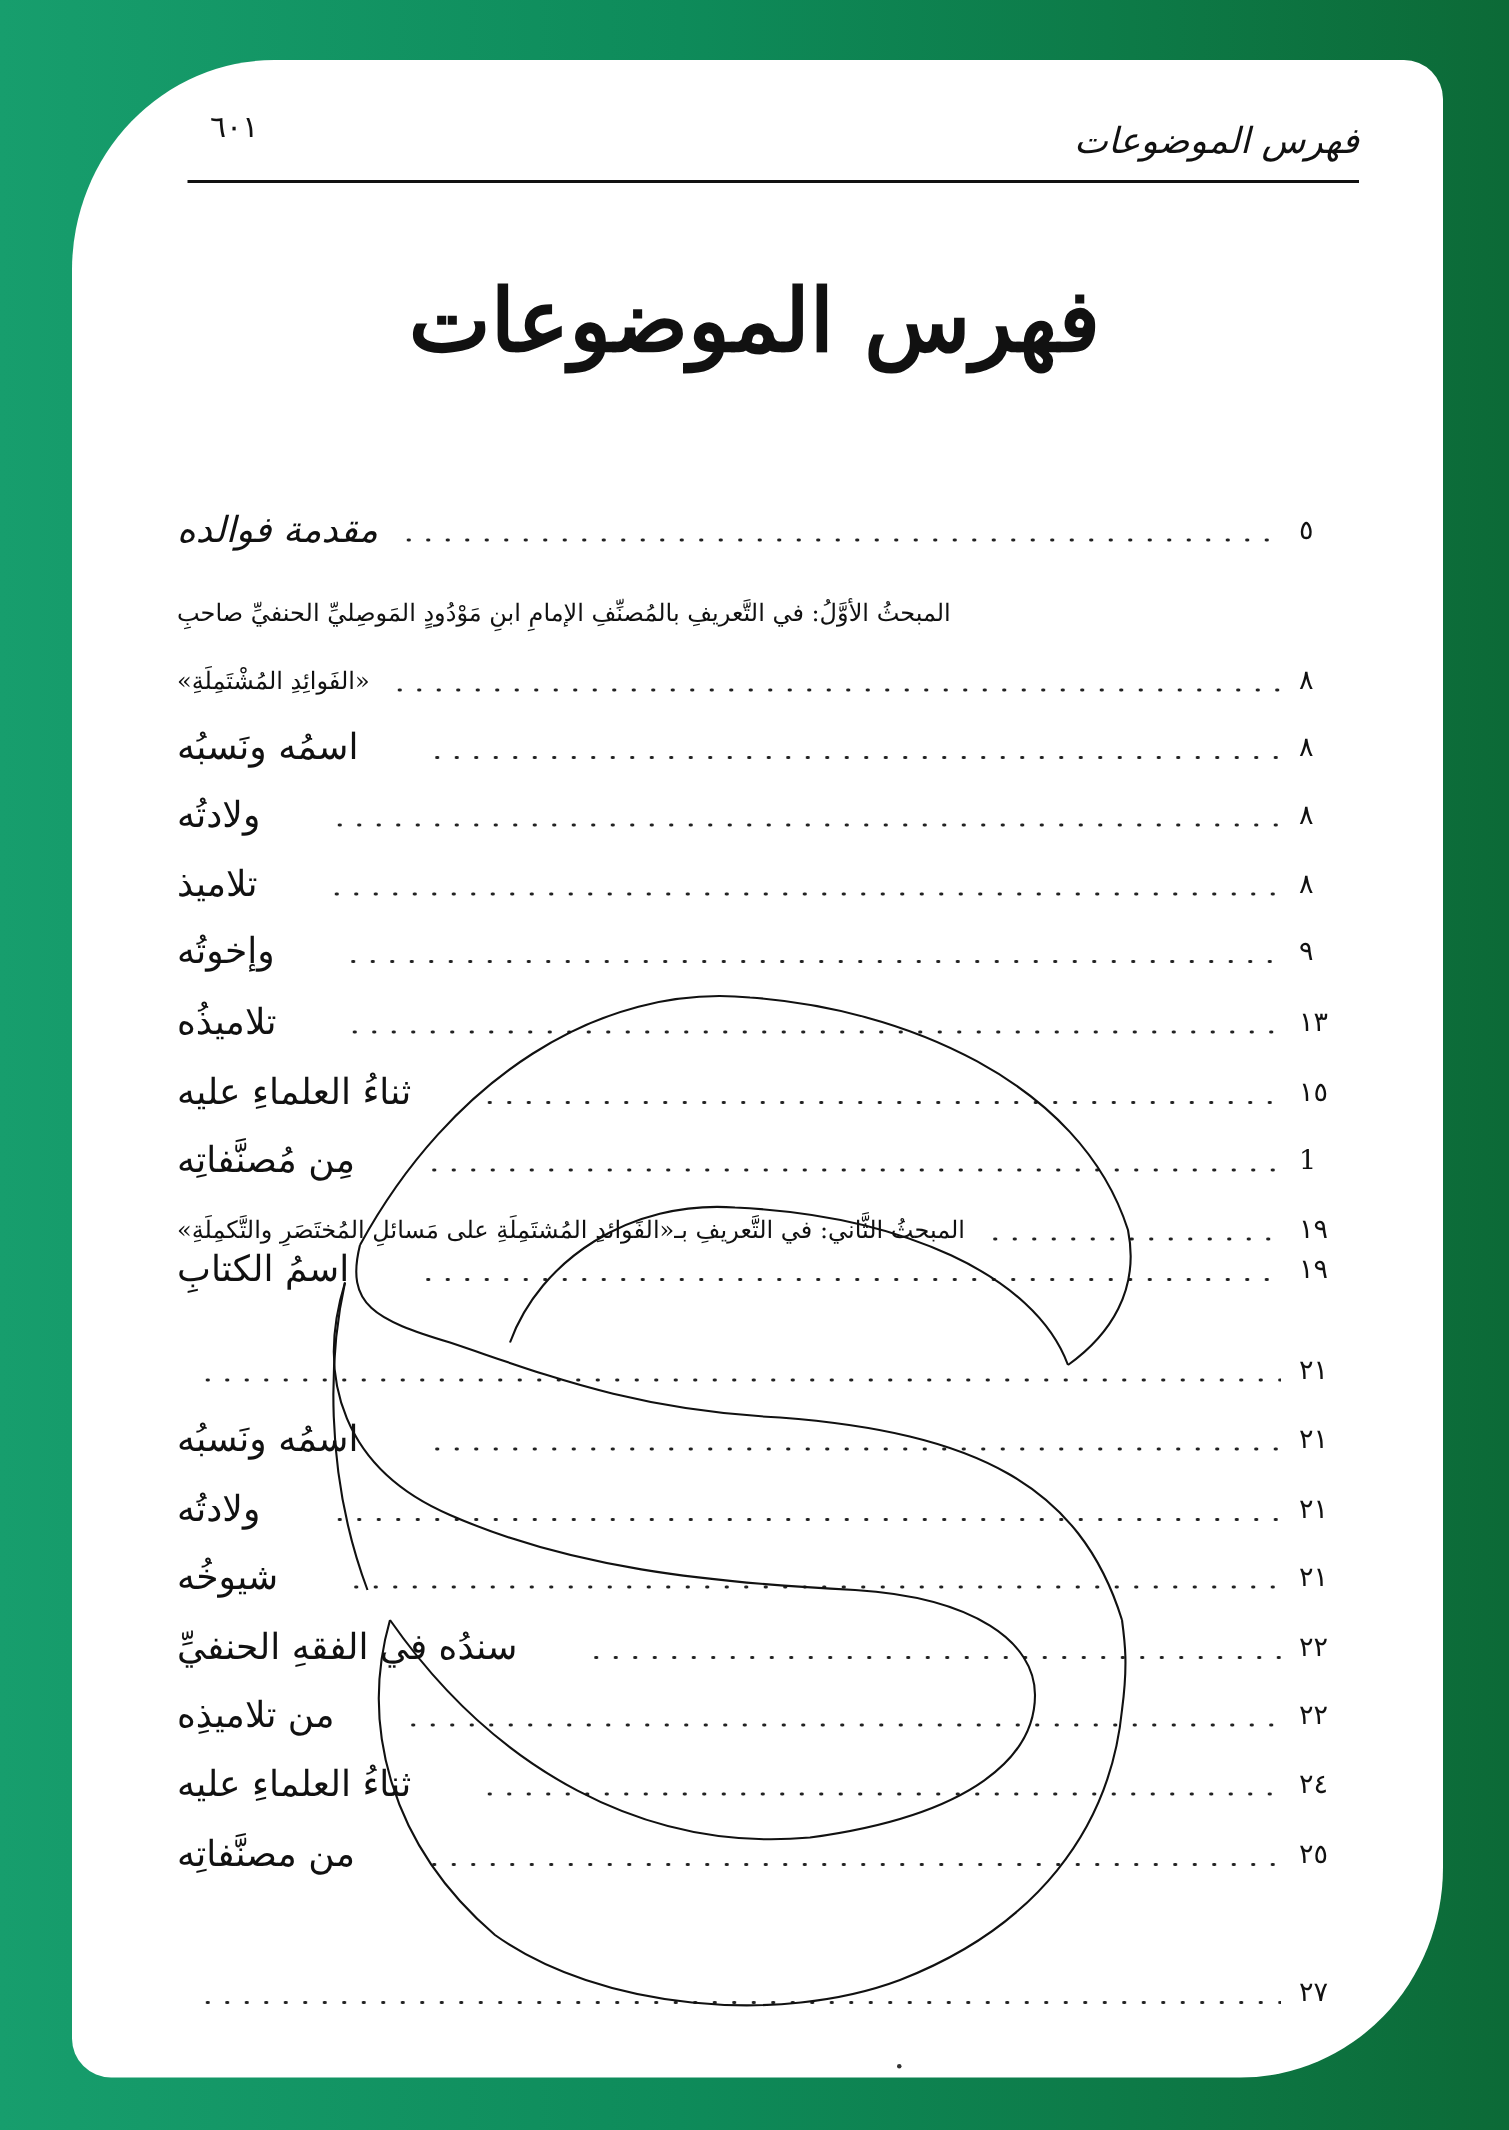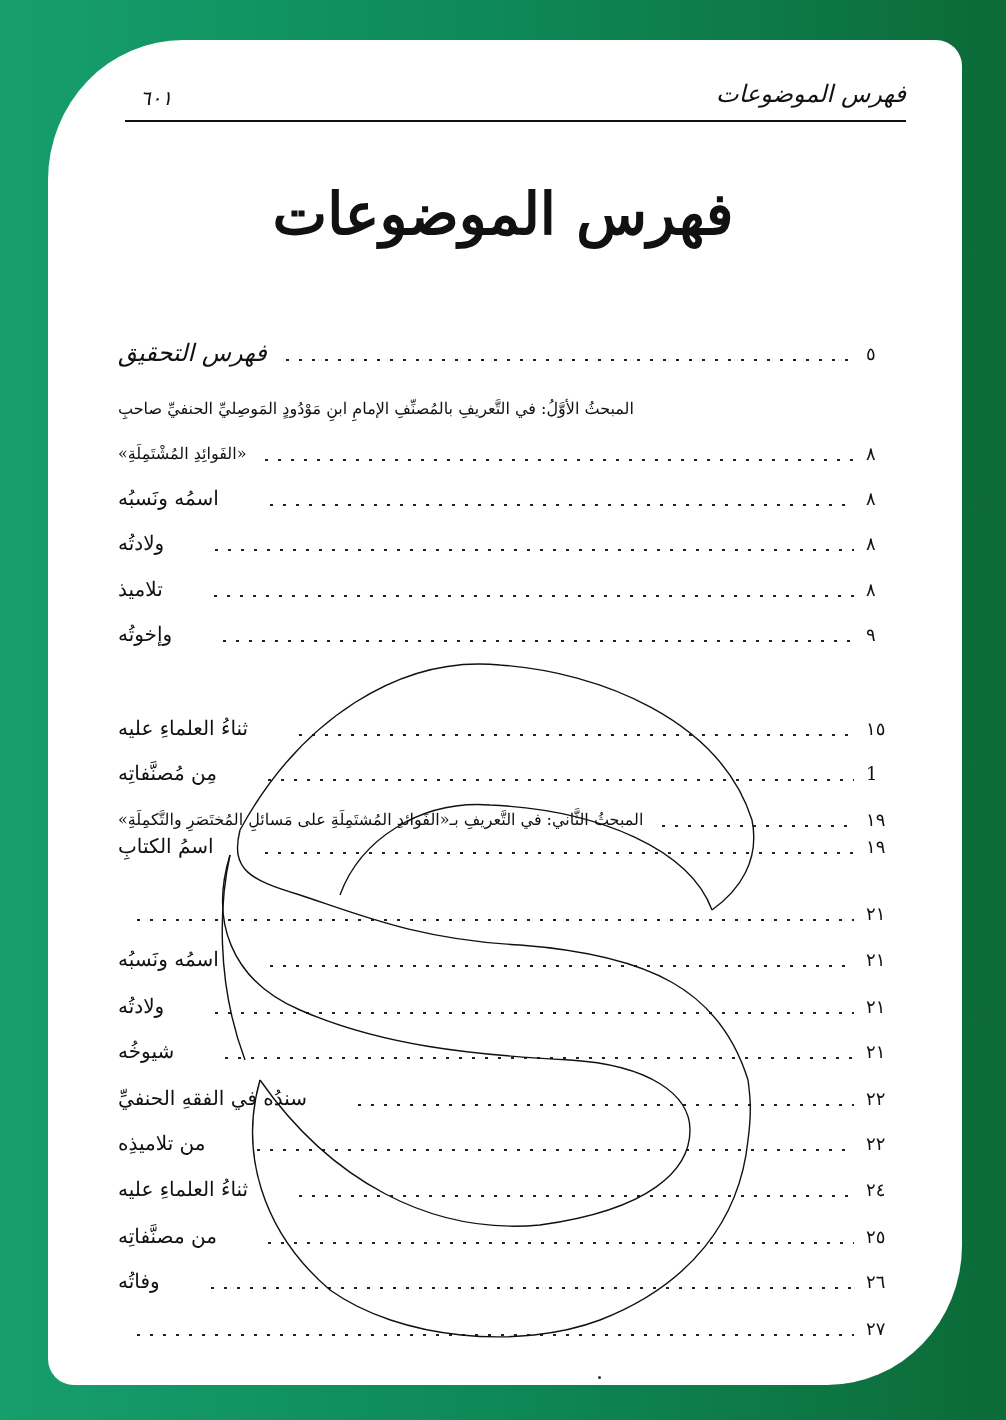--- a/index.html
+++ b/index.html
@@ -10,43 +10,43 @@
   }
   .card {
     position: absolute; left: 48px; top: 40px; width: 914px; height: 1345px;
     background: #ffffff;
     border-top-left-radius: 135px 140px;
     border-top-right-radius: 26px;
     border-bottom-right-radius: 135px 140px;
     border-bottom-left-radius: 26px;
   }
   .page-number {
-    position: absolute; left: 140px; top: 86px; font-size: 20px; color: #111;
-    direction: rtl; letter-spacing: 3px; font-style: italic;
+    position: absolute; left: 140px; top: 72px; font-size: 20px; color: #111;
+    direction: rtl; letter-spacing: 3px;
   }
   .running-title {
     position: absolute; right: 100px; top: 80px; font-size: 24px; color: #111;
     direction: rtl; font-style: italic;
   }
   .header-rule {
     position: absolute; left: 125px; top: 120px; width: 781px; height: 2px; background: #111;
   }
   .main-title {
     position: absolute; left: 0; width: 1006px; top: 180px; text-align: center;
     font-size: 58px; color: #111; direction: rtl; font-weight: bold;
     letter-spacing: 2px;
   }
   .toc { position: absolute; left: 0; top: 0; width: 1006px; height: 1420px; }
   .row {
     position: absolute; left: 118px; width: 788px; height: 34px;
     display: flex; flex-direction: row-reverse; align-items: center;
     direction: rtl;
   }
   .row .label {
-    font-size: 20px; color: #111; white-space: nowrap; flex: 0 0 auto;
+    font-size: 24px; color: #111; white-space: nowrap; flex: 0 0 auto;
   }
   .row.indent .label { padding-right: 32px; }
   .row .leader {
     flex: 1 1 auto; height: 2px; margin: 0 12px 0 14px;
     background-image: radial-gradient(circle, #222 1.2px, transparent 1.5px);
     background-size: 13px 4px; background-repeat: repeat-x; background-position: left center;
     position: relative; top: 7px;
   }
   .row .page {
     flex: 0 0 40px; font-size: 18px; color: #111; text-align: left;
@@ -64,21 +64,21 @@
 <div class="card"></div>
 
 <div class="page-number">٦٠١</div>
 <div class="running-title">فهرس الموضوعات</div>
 <div class="header-rule"></div>
 
 <div class="main-title">فهرس الموضوعات</div>
 
 <div class="toc">
   <div class="row intro" style="top:336px">
-    <span class="label">فهرس التحقيق</span>
+    <span class="label">مقدمة فوالده</span>
     <span class="leader"></span>
     <span class="page">٥</span>
   </div>
   <div class="row heading no-leader" style="top:391px">
     <span class="label">المبحثُ الأوَّلُ: في التَّعريفِ بالمُصنِّفِ الإمامِ ابنِ مَوْدُودٍ المَوصِليِّ الحنفيِّ صاحبِ</span>
     <span class="leader"></span>
     <span class="page"></span>
   </div>
   <div class="row heading" style="top:436px">
     <span class="label">«الفَوائِدِ المُشْتَمِلَةِ»</span>
@@ -97,20 +97,25 @@
   </div>
   <div class="row indent" style="top:572px">
     <span class="label">تلاميذ</span>
     <span class="leader"></span>
     <span class="page">٨</span>
   </div>
   <div class="row indent" style="top:617px">
     <span class="label">وإخوتُه</span>
     <span class="leader"></span>
     <span class="page">٩</span>
+  </div>
+  <div class="row indent" style="top:664px">
+    <span class="label">تلاميذُه</span>
+    <span class="leader"></span>
+    <span class="page">١٣</span>
   </div>
   <div class="row indent" style="top:711px">
     <span class="label">ثناءُ العلماءِ عليه</span>
     <span class="leader"></span>
     <span class="page">١٥</span>
   </div>
   <div class="row indent" style="top:756px">
     <span class="label">مِن مُصنَّفاتِه</span>
     <span class="leader"></span>
     <span class="page">1</span>
@@ -157,25 +162,20 @@
   <div class="row indent" style="top:1172px">
     <span class="label">ثناءُ العلماءِ عليه</span>
     <span class="leader"></span>
     <span class="page">٢٤</span>
   </div>
   <div class="row indent" style="top:1219px">
     <span class="label">من مصنَّفاتِه</span>
     <span class="leader"></span>
     <span class="page">٢٥</span>
   </div>
-  <div class="row indent" style="top:1264px">
-    <span class="label">وفاتُه</span>
-    <span class="leader"></span>
-    <span class="page">٢٦</span>
-  </div>
   <div class="row heading" style="top:1311px">
     <span class="leader"></span>
     <span class="page">٢٧</span>
   </div>
 </div>
 
 <svg class="watermark" viewBox="0 0 1006 1420" xmlns="http://www.w3.org/2000/svg">
   <g fill="none" stroke="#111" stroke-width="1.4">
 
     <path d="M 240 830 C 300 720, 400 655, 500 665 C 600 672, 720 720, 752 820 C 760 860, 740 890, 712 910"></path>

